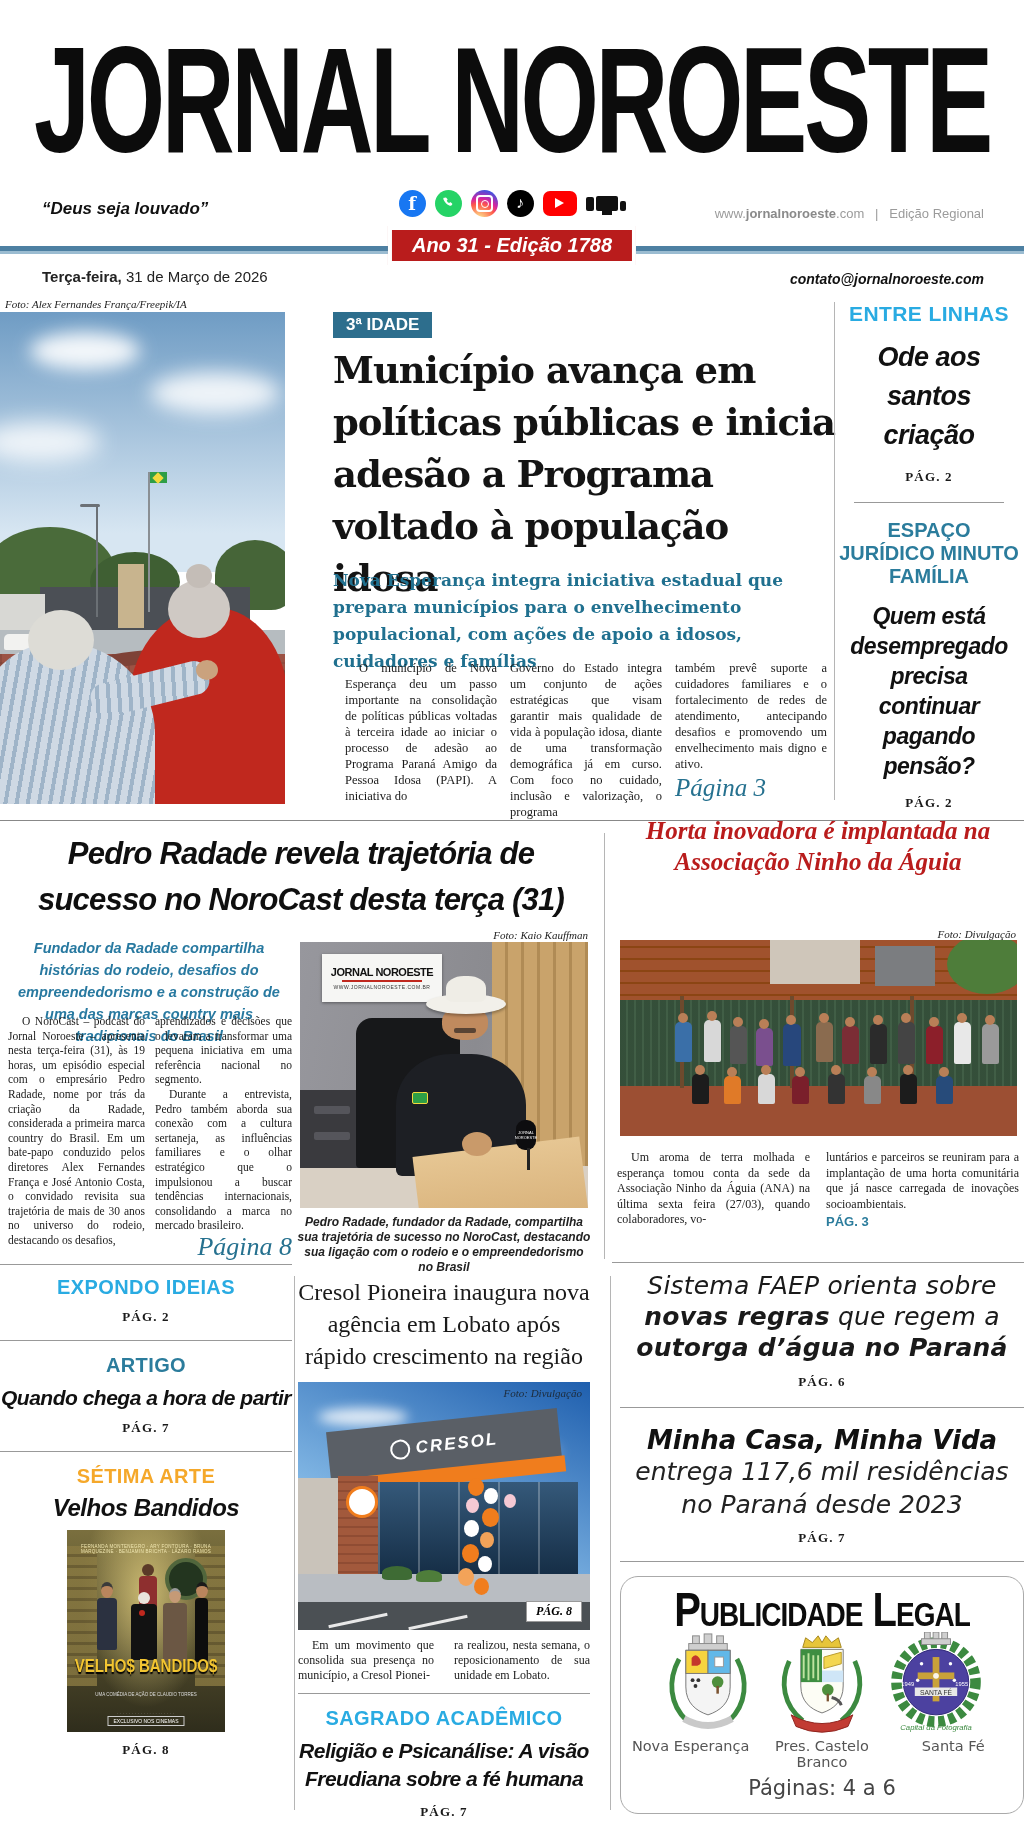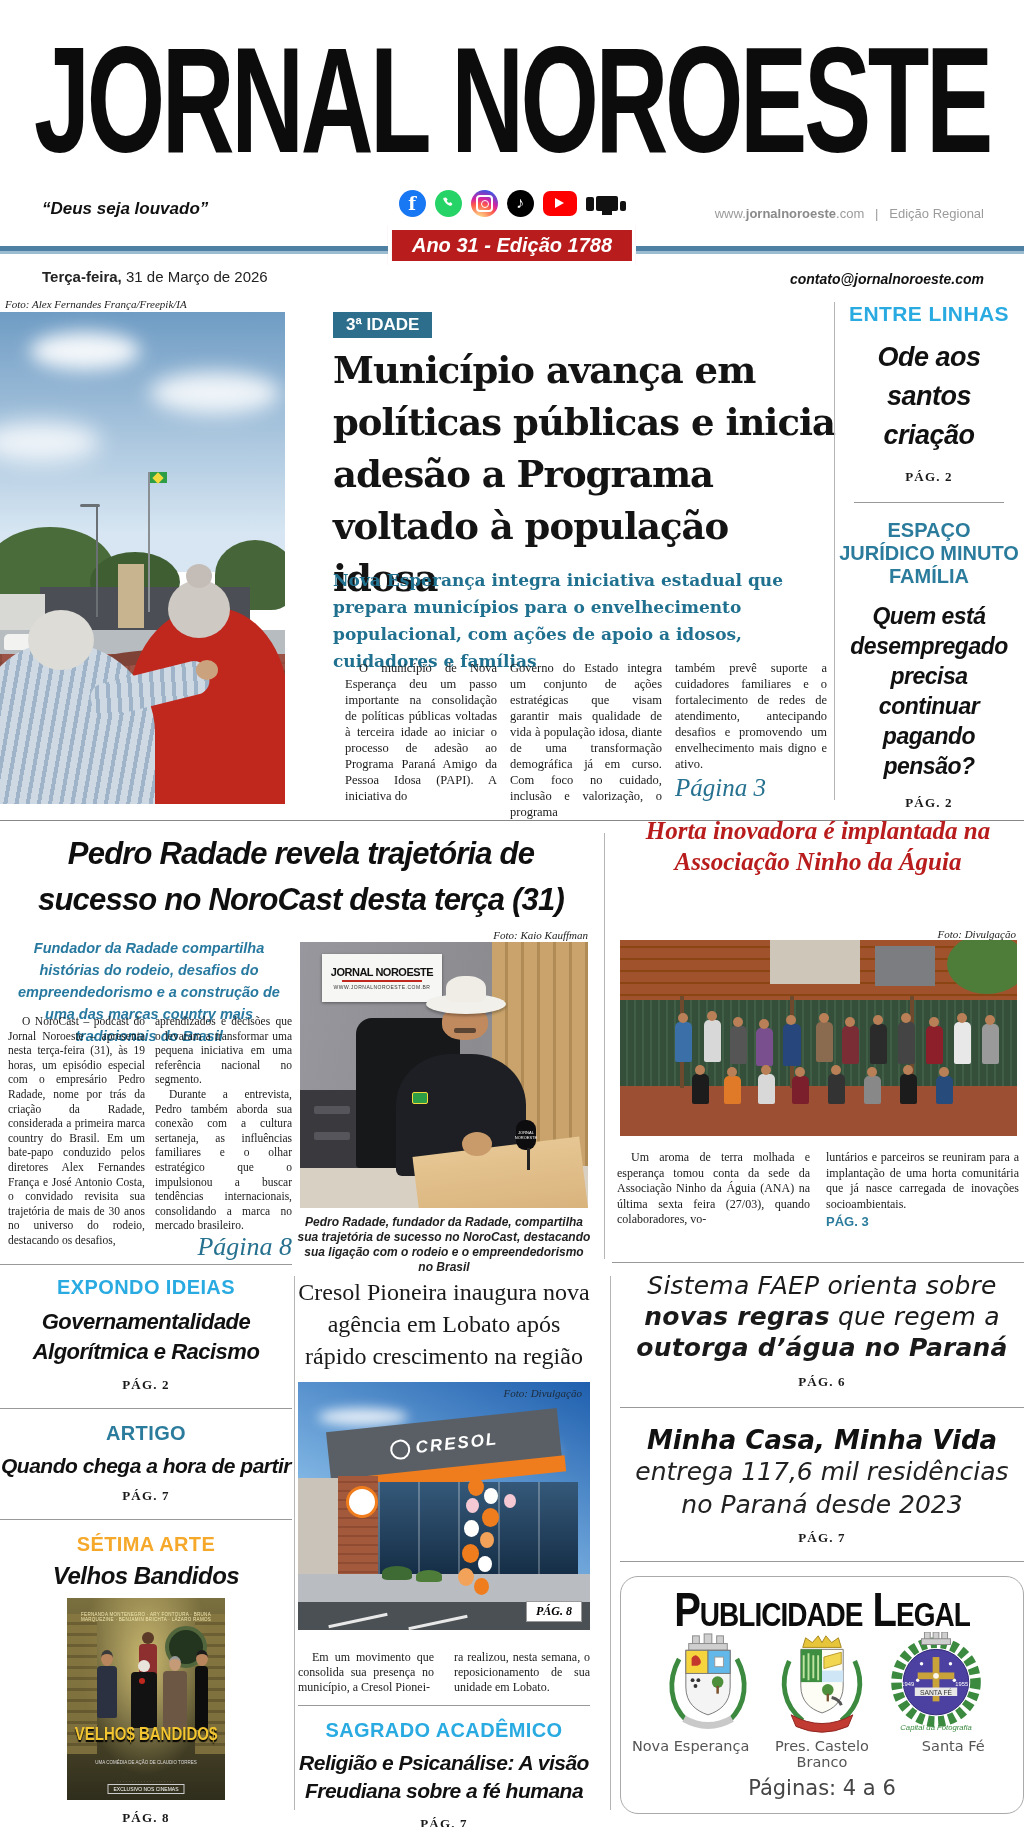--- a/index.html
+++ b/index.html
@@ -82,21 +82,21 @@
   .pag3{color:#2b7c9c;font-family:"Liberation Sans",sans-serif;font-weight:bold;font-size:13px;margin-top:2px;text-align:left;}
 
   
   .bcol-left{left:0;top:1276px;width:292px;text-align:center;}
   .bl-title{font-weight:bold;font-style:italic;font-size:22px;line-height:30px;color:#111;margin-top:8px;letter-spacing:-.5px;}
   .bl-title2{font-weight:bold;font-style:italic;font-size:21px;color:#111;margin-top:9px;letter-spacing:-.5px;}
   .bl-title3{font-weight:bold;font-style:italic;font-size:24px;color:#111;margin-top:6px;letter-spacing:-.5px;}
   .b-hr{height:1px;background:#999;margin:15px 0 13px;}
   .bcol-mid{left:298px;top:1276px;width:292px;text-align:center;}
   .cresol-headline{font-family:"Liberation Serif",serif;font-size:24px;line-height:32px;color:#1a1a1a;}
-  .mid-body{display:flex;gap:20px;font-size:12px;line-height:15px;margin-top:20px;text-align:justify;}
+  .mid-body{display:flex;gap:20px;font-size:12px;line-height:15px;margin-top:8px;text-align:justify;}
   .mid-body .c{flex:1;}
   .sag-title{font-weight:bold;font-style:italic;font-size:21px;line-height:28px;color:#111;margin-top:7px;letter-spacing:-.5px;}
   .bcol-right{left:620px;top:1270px;width:404px;text-align:center;}
   .faep{font-family:"DejaVu Sans",sans-serif;font-style:italic;font-size:25px;line-height:31px;color:#1a1a1a;letter-spacing:.2px;}
   .mc-line1{font-family:"DejaVu Sans",sans-serif;font-weight:bold;font-style:italic;font-size:26px;color:#111;}
   .mc-rest{font-family:"DejaVu Sans",sans-serif;font-style:italic;font-size:25px;line-height:33px;color:#222;}
 
   
   .pub-box{border:1.5px solid #aaa;border-radius:18px;margin-top:14px;padding:8px 4px 12px;height:216px;}
   .pub-title{font-variant:small-caps;font-weight:bold;font-size:40px;letter-spacing:-1px;color:#0c0c0c;
@@ -312,21 +312,20 @@
     </div>
   </div>
 
   <div class="abs hrule" style="left:0;top:1264px;width:292px;"></div>
   <div class="abs hrule" style="left:612px;top:1262px;width:412px;"></div>
   <div class="abs vrule" style="left:294px;top:1276px;height:534px;"></div>
   <div class="abs vrule" style="left:610px;top:1276px;height:534px;"></div>
 
   <div class="abs bcol-left">
     <div class="seclabel cyan">EXPONDO IDEIAS</div>
-    <div class="bl-title">Governamentalidade Algorítmica e Racismo</div>
     <div class="pagref" style="margin-top:10px;">PÁG. 2</div>
     <div class="b-hr"></div>
     <div class="seclabel teal">ARTIGO</div>
     <div class="bl-title2">Quando chega a hora de partir</div>
     <div class="pagref" style="margin-top:10px;">PÁG. 7</div>
     <div class="b-hr"></div>
     <div class="seclabel orange">SÉTIMA ARTE</div>
     <div class="bl-title3">Velhos Bandidos</div>
 
     <div class="poster">

